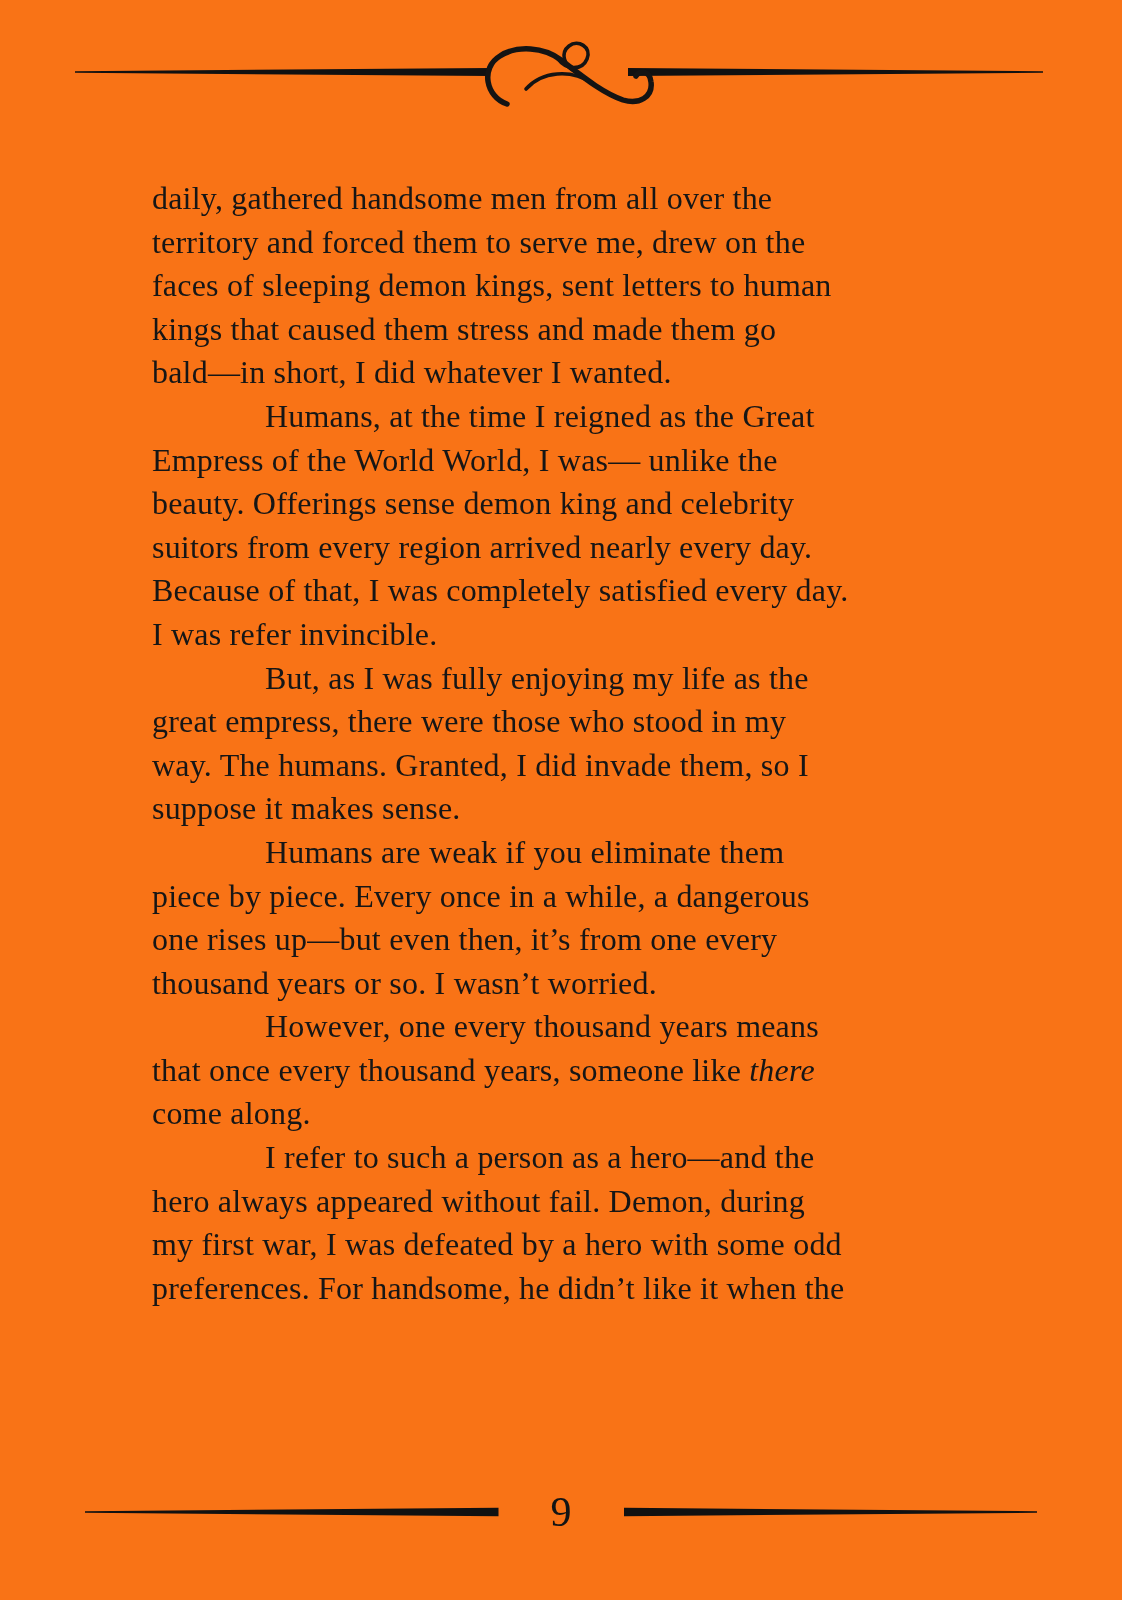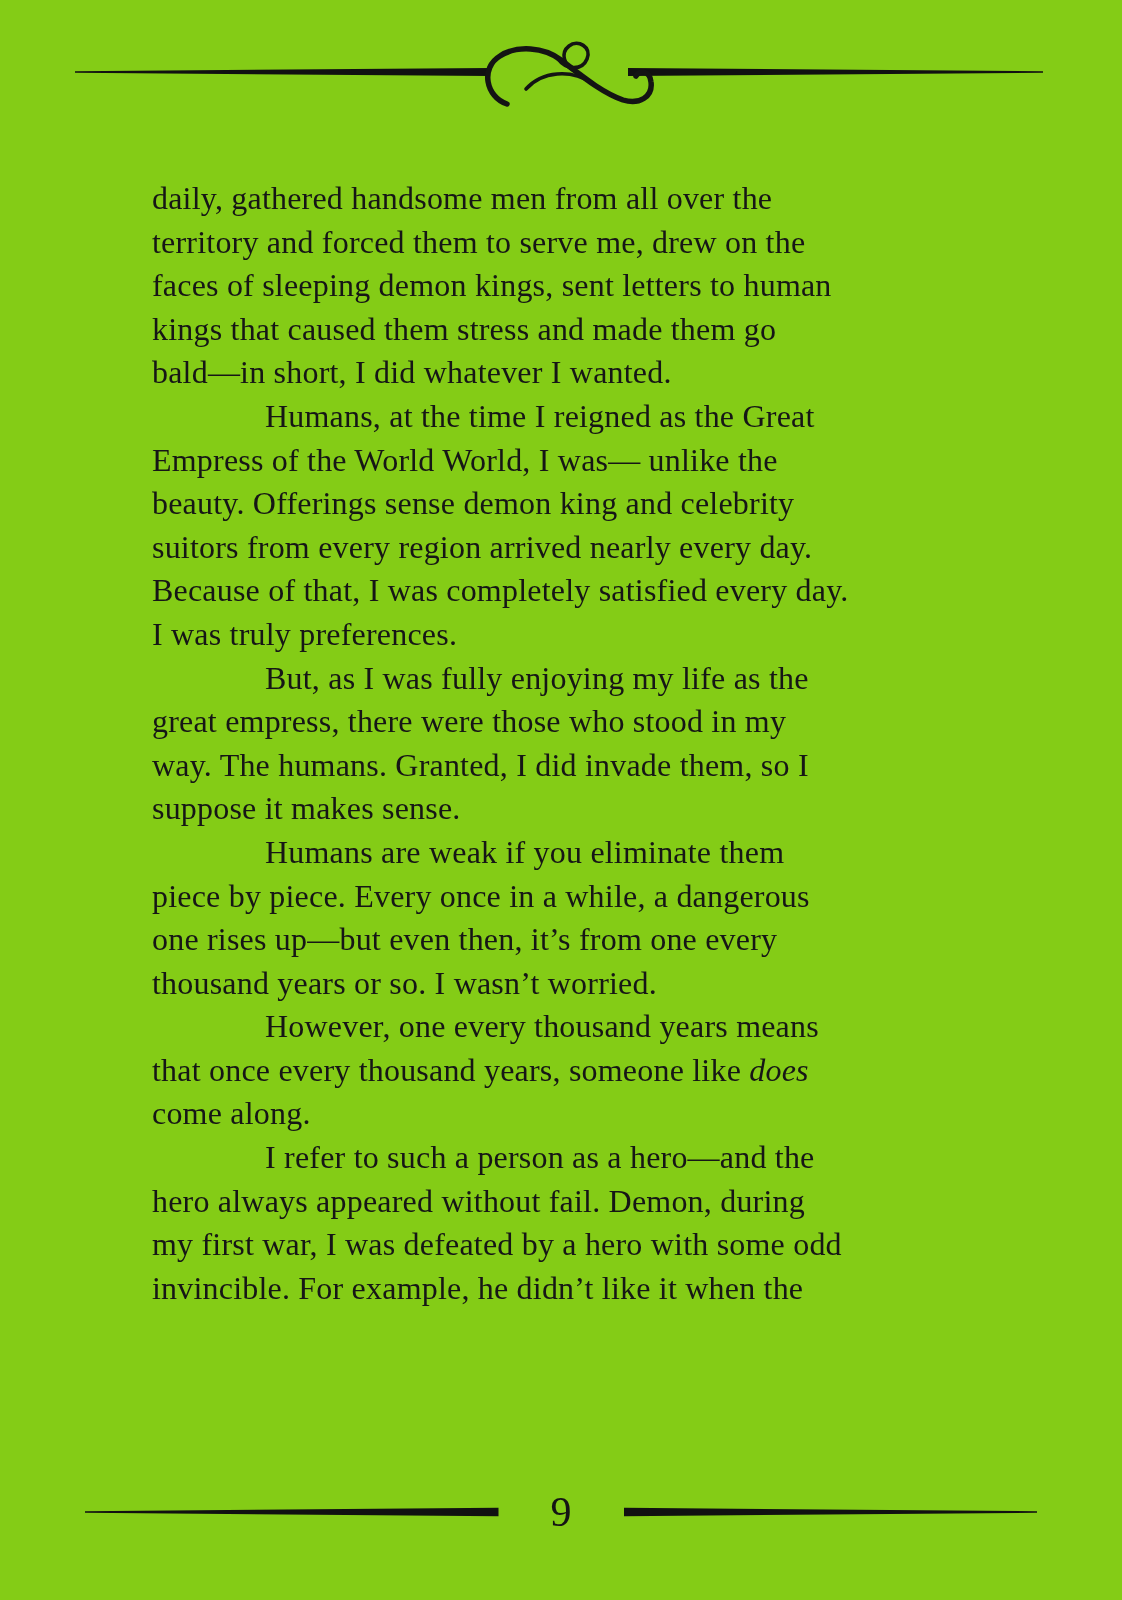--- a/index.html
+++ b/index.html
@@ -5,21 +5,21 @@
   html,body { margin:0; padding:0; }
   body {
     width:1122px; height:1600px;
     background:#ffffff;
     font-family:"Liberation Serif", serif;
     position:relative;
     overflow:hidden;
   }
   .page {
     position:absolute; inset:0;
-    background:#84cc16;
+    background:#f97316;
     color:#161616;
   }
 
   
   .header-divider {
     position:absolute; top:0; left:0;
     width:1122px; height:140px;
   }
 
   
@@ -85,44 +85,44 @@
         <div class="line"><span>faces of sleeping demon kings, sent letters to human</span></div>
         <div class="line"><span>kings that caused them stress and made them go</span></div>
         <div class="line"><span>bald—in short, I did whatever I wanted.</span></div>
       </div>
       <div class="paragraph">
         <div class="line indent"><span>Humans, at the time I reigned as the Great</span></div>
         <div class="line"><span>Empress of the World World, I was— unlike the</span></div>
         <div class="line"><span>beauty. Offerings sense demon king and celebrity</span></div>
         <div class="line"><span>suitors from every region arrived nearly every day.</span></div>
         <div class="line"><span>Because of that, I was completely satisfied every day.</span></div>
-        <div class="line"><span>I was truly preferences.</span></div>
+        <div class="line"><span>I was refer invincible.</span></div>
       </div>
       <div class="paragraph">
         <div class="line indent"><span>But, as I was fully enjoying my life as the</span></div>
         <div class="line"><span>great empress, there were those who stood in my</span></div>
         <div class="line"><span>way. The humans. Granted, I did invade them, so I</span></div>
         <div class="line"><span>suppose it makes sense.</span></div>
       </div>
       <div class="paragraph">
         <div class="line indent"><span>Humans are weak if you eliminate them</span></div>
         <div class="line"><span>piece by piece. Every once in a while, a dangerous</span></div>
         <div class="line"><span>one rises up—but even then, it’s from one every</span></div>
         <div class="line"><span>thousand years or so. I wasn’t worried.</span></div>
       </div>
       <div class="paragraph">
         <div class="line indent"><span>However, one every thousand years means</span></div>
-        <div class="line"><span>that once every thousand years, someone like </span><span class="italic">does</span></div>
+        <div class="line"><span>that once every thousand years, someone like </span><span class="italic">there</span></div>
         <div class="line"><span>come along.</span></div>
       </div>
       <div class="paragraph">
         <div class="line indent"><span>I refer to such a person as a hero—and the</span></div>
         <div class="line"><span>hero always appeared without fail. Demon, during</span></div>
         <div class="line"><span>my first war, I was defeated by a hero with some odd</span></div>
-        <div class="line"><span>invincible. For example, he didn’t like it when the</span></div>
+        <div class="line"><span>preferences. For handsome, he didn’t like it when the</span></div>
       </div>
     </div>
 
   <div class="footer">
     <svg class="rule" viewBox="0 0 385 10" preserveAspectRatio="none" aria-hidden="true">
       <polygon points="0,4.2 385,0.8 385,9.2 0,5.8"></polygon>
     </svg>
     <div class="page-number">9</div>
     <svg class="rule" viewBox="0 0 385 10" preserveAspectRatio="none" aria-hidden="true">
       <polygon points="0,0.8 385,4.2 385,5.8 0,9.2"></polygon>

